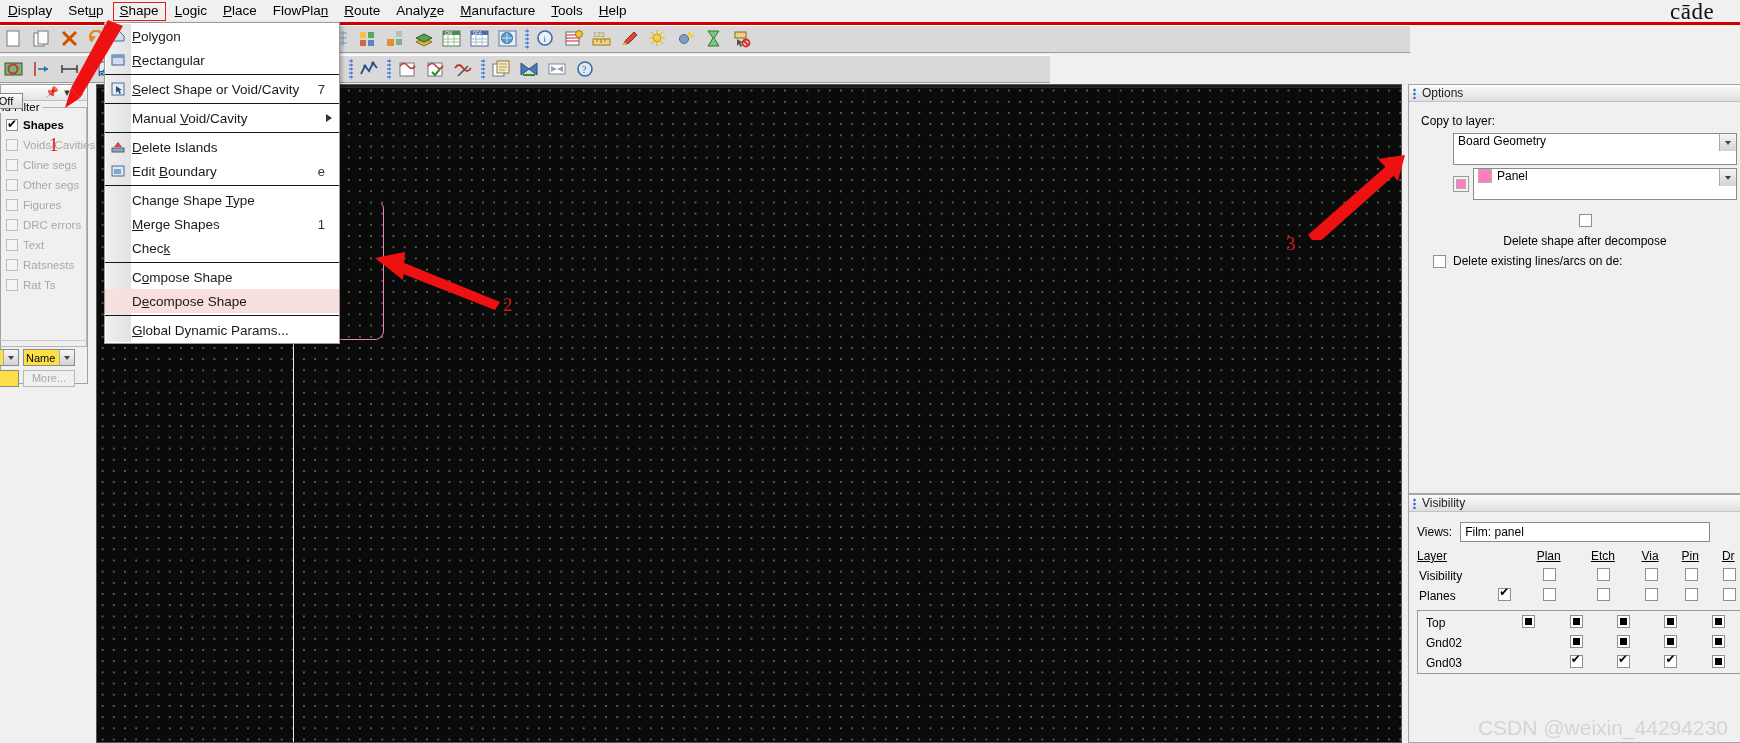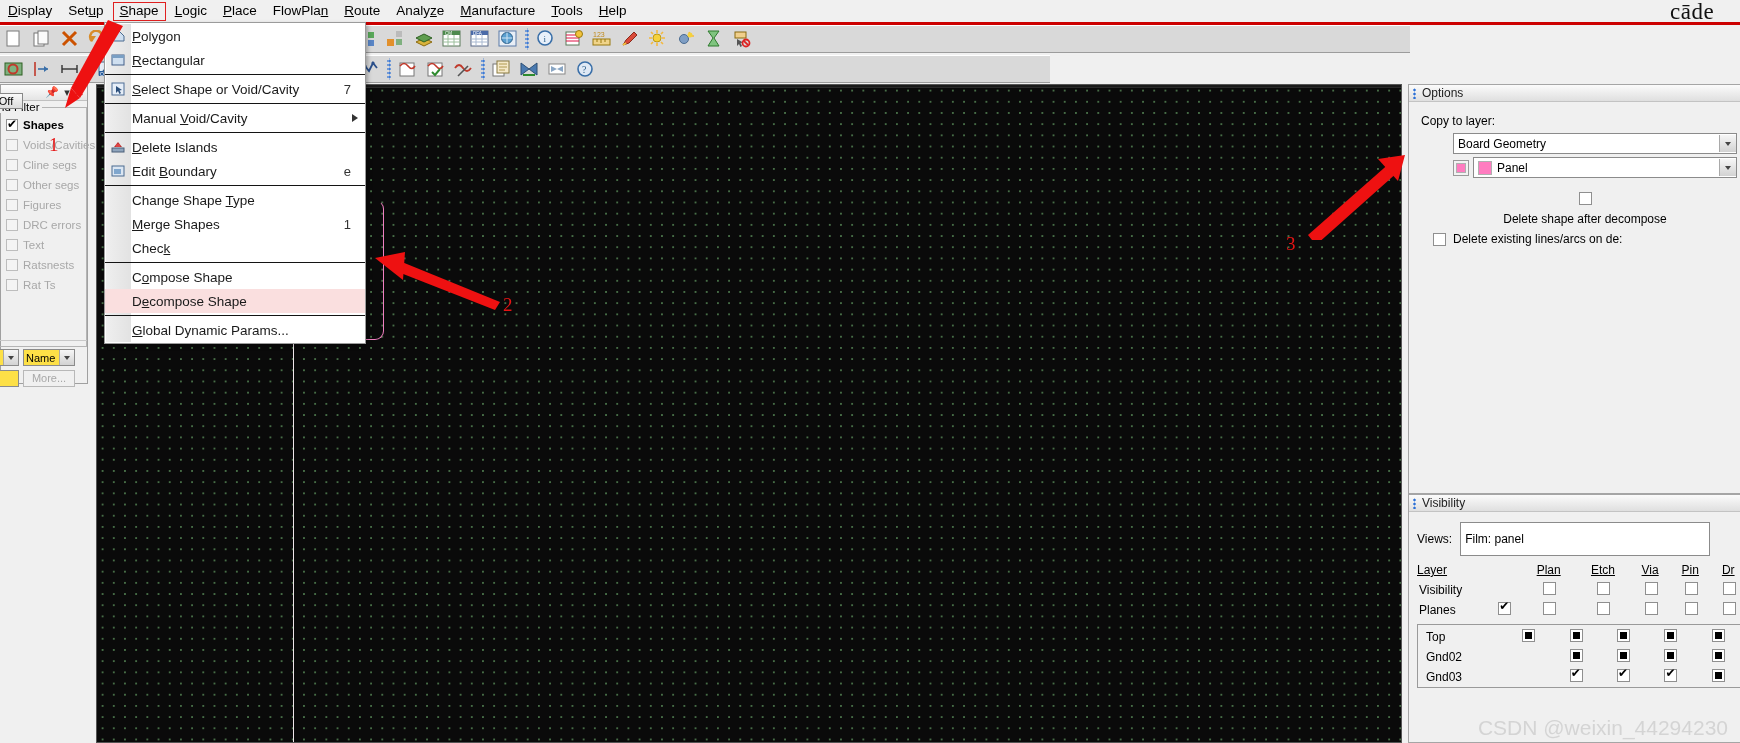--- a/index.html
+++ b/index.html
@@ -149,21 +149,21 @@
     border: 1.3px solid #ef7fc0; border-radius: 9px;
     border-top-color: transparent;
   }
   .pink-vline {
     position:absolute; left: 196px; top: 0px; width: 1.2px; height: 659px;
     background: #efe6ea;
   }
 
   
   .dropdown {
-    position: absolute; top: 22px; left: 104px; width: 262px;
+    position: absolute; top: 22px; left: 104px; width: 236px;
     background: #ffffff; border: 1px solid #9b9b9b;
     box-shadow: 2px 2px 4px rgba(0,0,0,.28);
     font-size: 13.5px; color: #1a1a1a;
     z-index: 60;
     padding: 1px 0 1px 0;
   }
   .dd-gutter {
     position:absolute; left:1px; top:1px; bottom:1px; width: 25px;
     background: linear-gradient(to right,#efefef,#e2e2e2);
   }
@@ -194,37 +194,37 @@
     height: 17px; background: linear-gradient(#fbfbfb,#dfdfdf);
     display: flex; align-items: center; gap: 6px; padding-left: 4px;
     border-bottom: 1px solid #c3c3c3; font-size: 12px; color: #222;
   }
   .grip { width: 3px; height: 11px;
     background-image: radial-gradient(#2a6fd6 1px, transparent 1.2px);
     background-size: 3px 4px; }
   .opt-body { padding: 12px 10px 0 12px; position: relative; }
   .field-label { font-size: 12px; margin-bottom: 5px; }
   .combo {
-    border: 1px solid #8b8b8b; background: #fff; height: 21px;
-    display: flex; align-items: center; padding-left: 4px;
+    border: 1px solid #8b8b8b; background: #fff; height: 32px;
+    display: flex; padding-left: 4px;
     font-size: 12px; position: relative;
   }
   .combo .dd-arrow { height: 17px; width: 17px; }
   .swatch-pink { width: 14px; height: 14px; background: #ff7cc0; border: 1px solid #b0b0b0; flex:0 0 auto; }
   .layer-row { display: flex; align-items: center; gap: 4px; margin-top: 3px; }
   .chip {
     width: 16px; height: 16px; border: 1px solid #9a9a9a; background:#f3f3f3;
     display:flex; align-items:center; justify-content:center; flex:0 0 auto;
   }
   .chip .swatch-pink { width:10px;height:10px; }
   .opt-check-row { display:flex; align-items:center; gap:7px; margin-top: 14px; font-size:12px; }
 
   .vis-body { padding: 10px 0 0 8px; font-size: 12px; }
   .vis-row { display:flex; align-items:center; gap: 8px; margin-bottom: 7px; }
-  .vis-combo { border:1px solid #8b8b8b; background:#fff; height:34px; width: 250px;
+  .vis-combo { border:1px solid #8b8b8b; background:#fff; height:20px; width: 250px;
     display:flex; align-items:center; padding-left:4px; font-size:12px; }
   .vis-table { width: 100%; border-collapse: collapse; font-size: 12px; }
   .vis-table th { font-weight: normal; text-decoration: underline; padding: 0 2px 3px 0; text-align:center; }
   .vis-table td { padding: 1px 2px; text-align:center; height: 20px; }
   .vis-table td.lbl, .vis-table th.lbl { text-align:left; width: 70px; text-decoration: none; }
   .vis-table th.lbl { text-decoration: underline; }
   .box-unchecked { width: 13px; height: 13px; border: 1px solid #8f8f8f; background:#fff; display:inline-block; }
   .box-checked { width: 13px; height: 13px; border: 1px solid #8f8f8f; background:#fff; display:inline-block; position:relative; }
   .box-checked::after { content:"\2714"; position:absolute; left:0px; top:-4px; font-size:12px; color:#000; }
   .box-filled { width: 13px; height: 13px; border: 1px solid #8f8f8f; background:#fff; display:inline-block; position:relative;}

